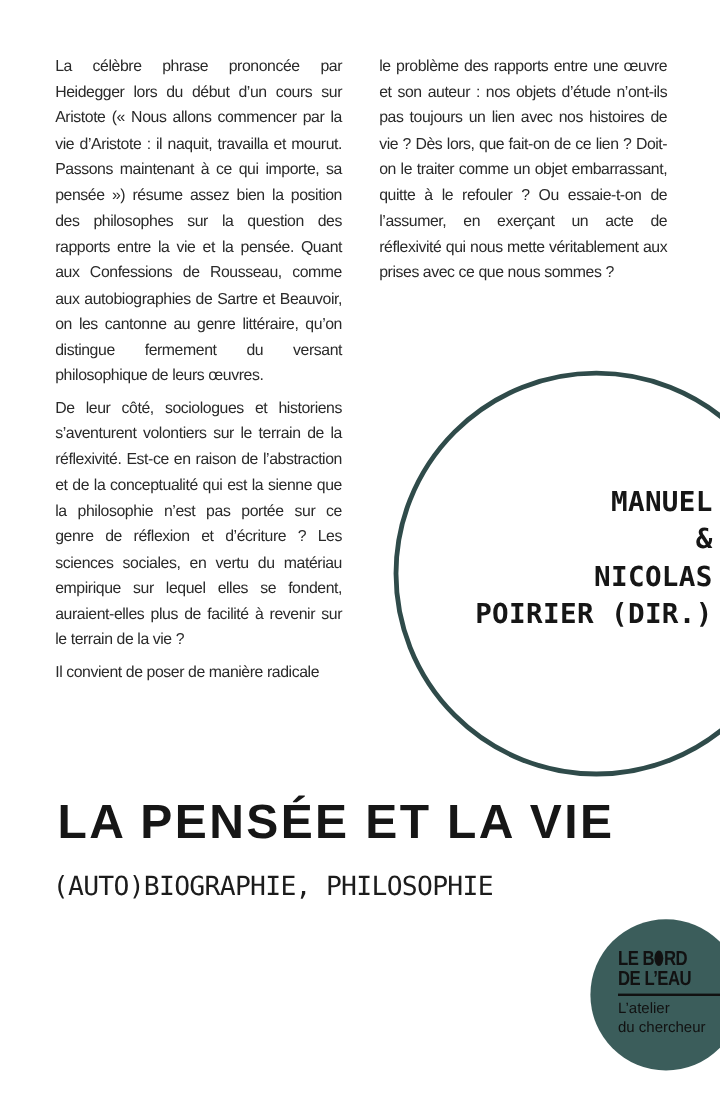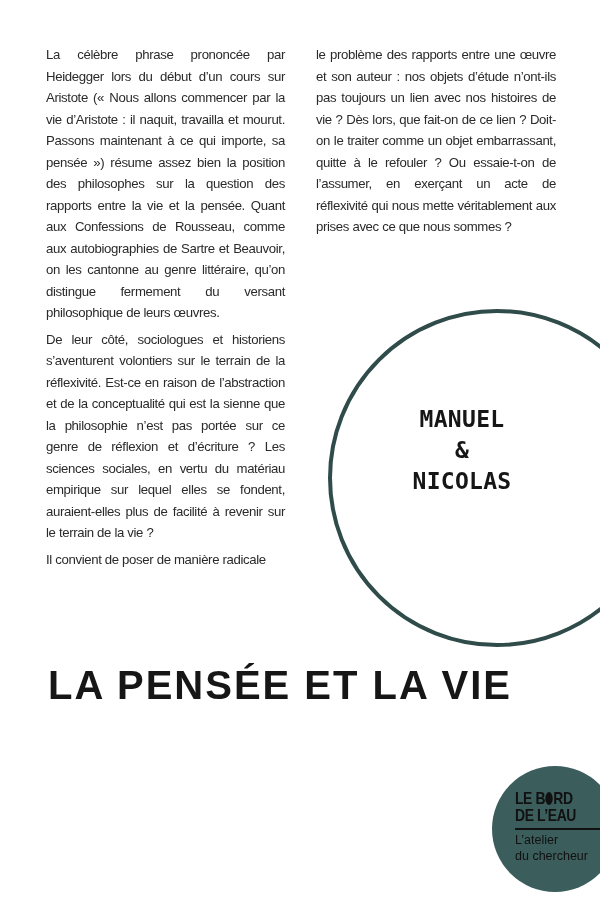--- a/index.html
+++ b/index.html
@@ -18,21 +18,21 @@
   .col-left { left: 46px; top: 44px; width: 239px; }
   .col-right { left: 316px; top: 44px; width: 240px; }
 
   .big-circle {
     position: absolute; left: 328px; top: 309px;
     width: 338px; height: 338px; border-radius: 50%;
     border: 4px solid #2f4b4a; box-sizing: border-box;
   }
   .authors {
     position: absolute; left: 330px; top: 404px; width: 264px;
-    text-align: center;
+    text-align: right;
     font-family: "DejaVu Sans Mono", monospace; font-weight: bold;
     font-size: 23px; line-height: 31px; color: #161616;
     letter-spacing: 0.3px;
   }
   .authors div { white-space: nowrap; }
 
   .title {
     position: absolute; left: 48px; top: 662px;
     font-family: "Liberation Sans", sans-serif; font-weight: bold;
     font-size: 40px; line-height: 46px; color: #161616;
@@ -83,25 +83,27 @@
 <div class="col col-right">
   <p>le problème des rapports entre une œuvre et son auteur : nos objets d’étude n’ont-ils pas toujours un lien avec nos histoires de vie ? Dès lors, que fait-on de ce lien ? Doit-on le traiter comme un objet embarrassant, quitte à le refouler ? Ou essaie-t-on de l’assumer, en exerçant un acte de réflexivité qui nous mette véritablement aux prises avec ce que nous sommes ?</p>
 </div>
 
 <div class="big-circle"></div>
 
 <div class="authors">
   <div>MANUEL</div>
   <div>&amp;</div>
   <div>NICOLAS</div>
+  <div>POIRIER (DIR.)</div>
 </div>
 
 <div class="title">LA PENSÉE ET LA VIE</div>
 
 <div class="subtitle">
+  <div>(AUTO)BIOGRAPHIE, PHILOSOPHIE</div>
 </div>
 
 <div class="logo">
   <div class="brand">
     <div><span>LE B</span><span class="o-dot"></span><span>RD</span></div>
     <div>DE L’EAU</div>
   </div>
   <div class="rule"></div>
   <div class="sub">
     <div>L’atelier</div>

